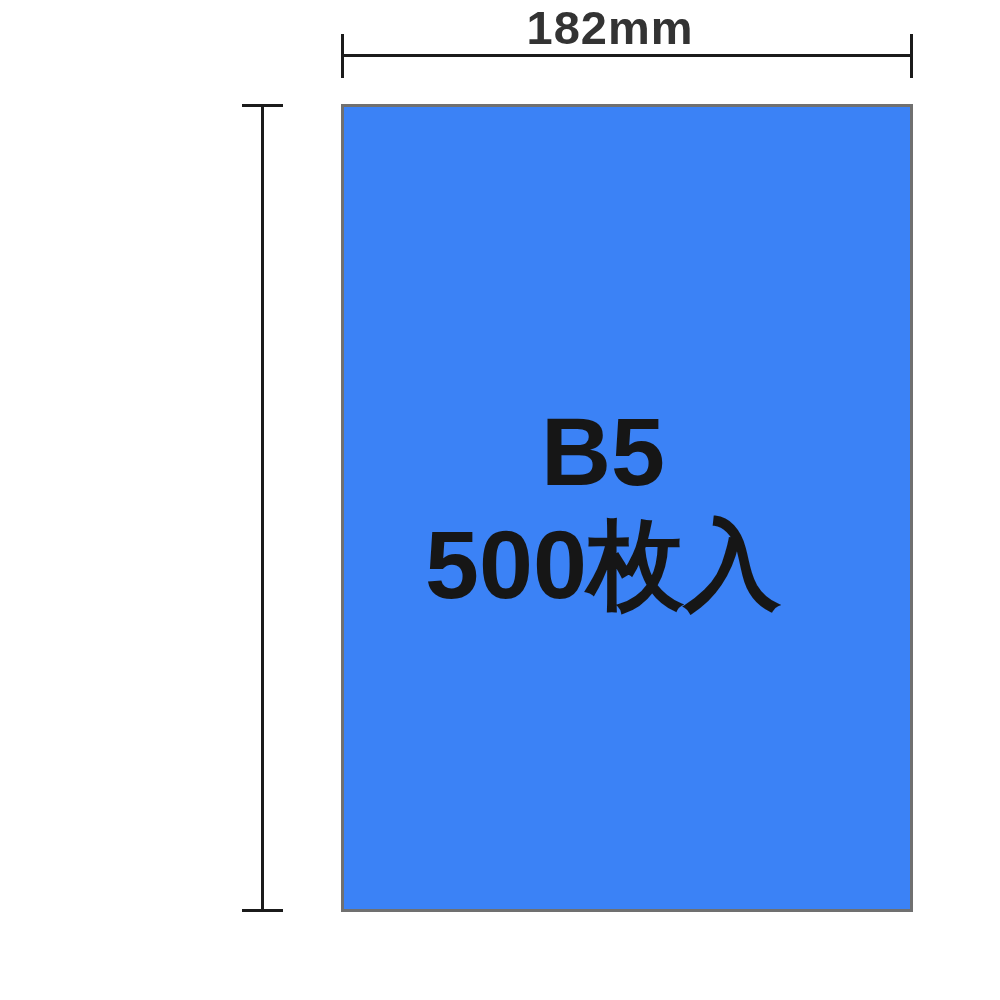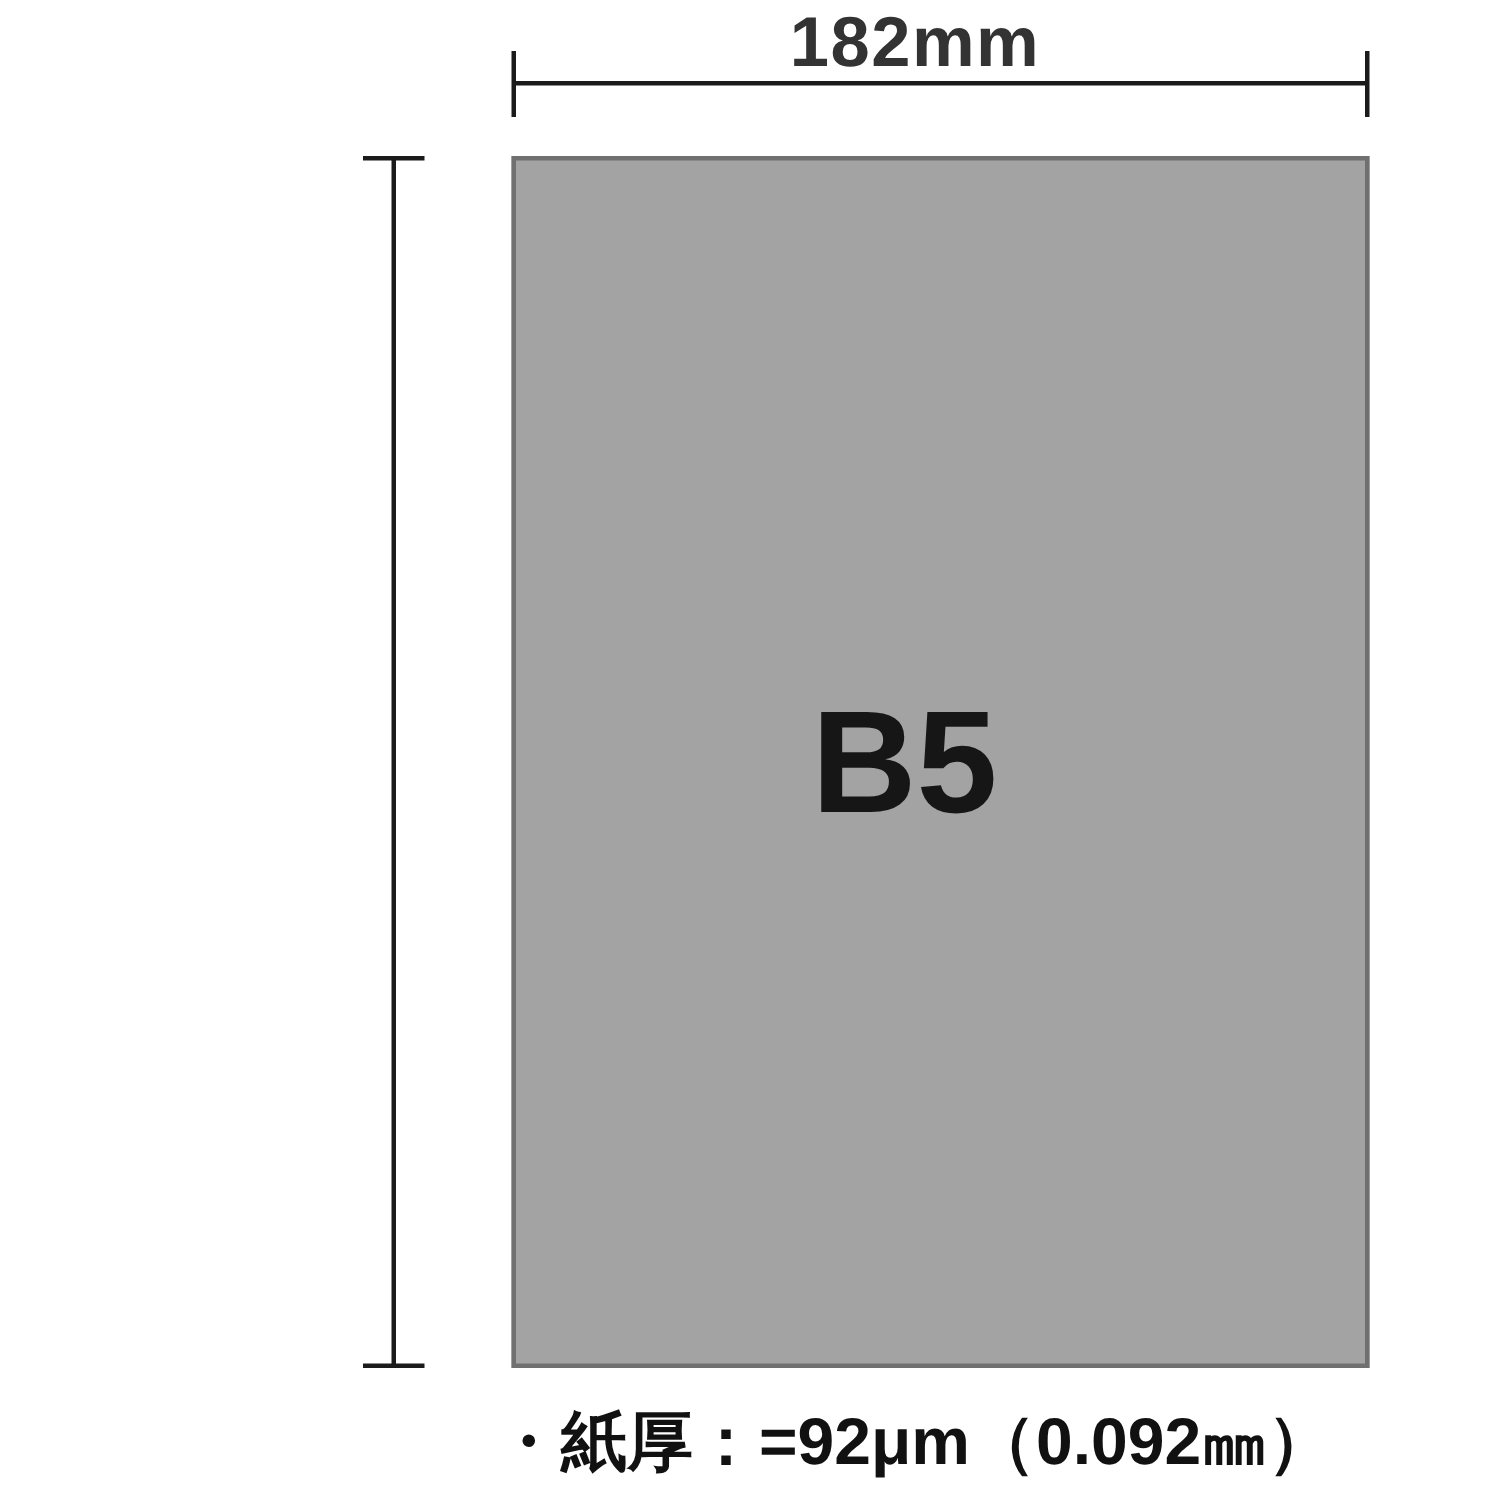--- a/index.html
+++ b/index.html
@@ -17,21 +17,21 @@
   }
 
   
   .paper {
     position: absolute;
     left: 341px;
     top: 104px;
     width: 572px;
     height: 808px;
     box-sizing: border-box;
-    background: #a3a3a3;
+    background: #3b82f6;
     border: 3px solid #707070;
   }
   .paper-text {
     position: absolute;
     left: 50%;
     top: 50%;
     transform: translate(calc(-50% - 24px), -50%);
     text-align: center;
     color: #161616;
     font-weight: 700;
@@ -94,18 +94,18 @@
   <div class="dim-tick vtick-left"></div>
   <div class="dim-tick vtick-right"></div>
 
   <div class="dim-line vline"></div>
   <div class="dim-tick htick-top"></div>
   <div class="dim-tick htick-bottom"></div>
 
   <div class="paper">
     <div class="paper-text">
       <div>B5</div>
+      <div>500枚入</div>
     </div>
   </div>
 
-  <div class="caption">・紙厚：=92μm（0.092㎜）</div>
 
 </div>
 
 </body></html>

